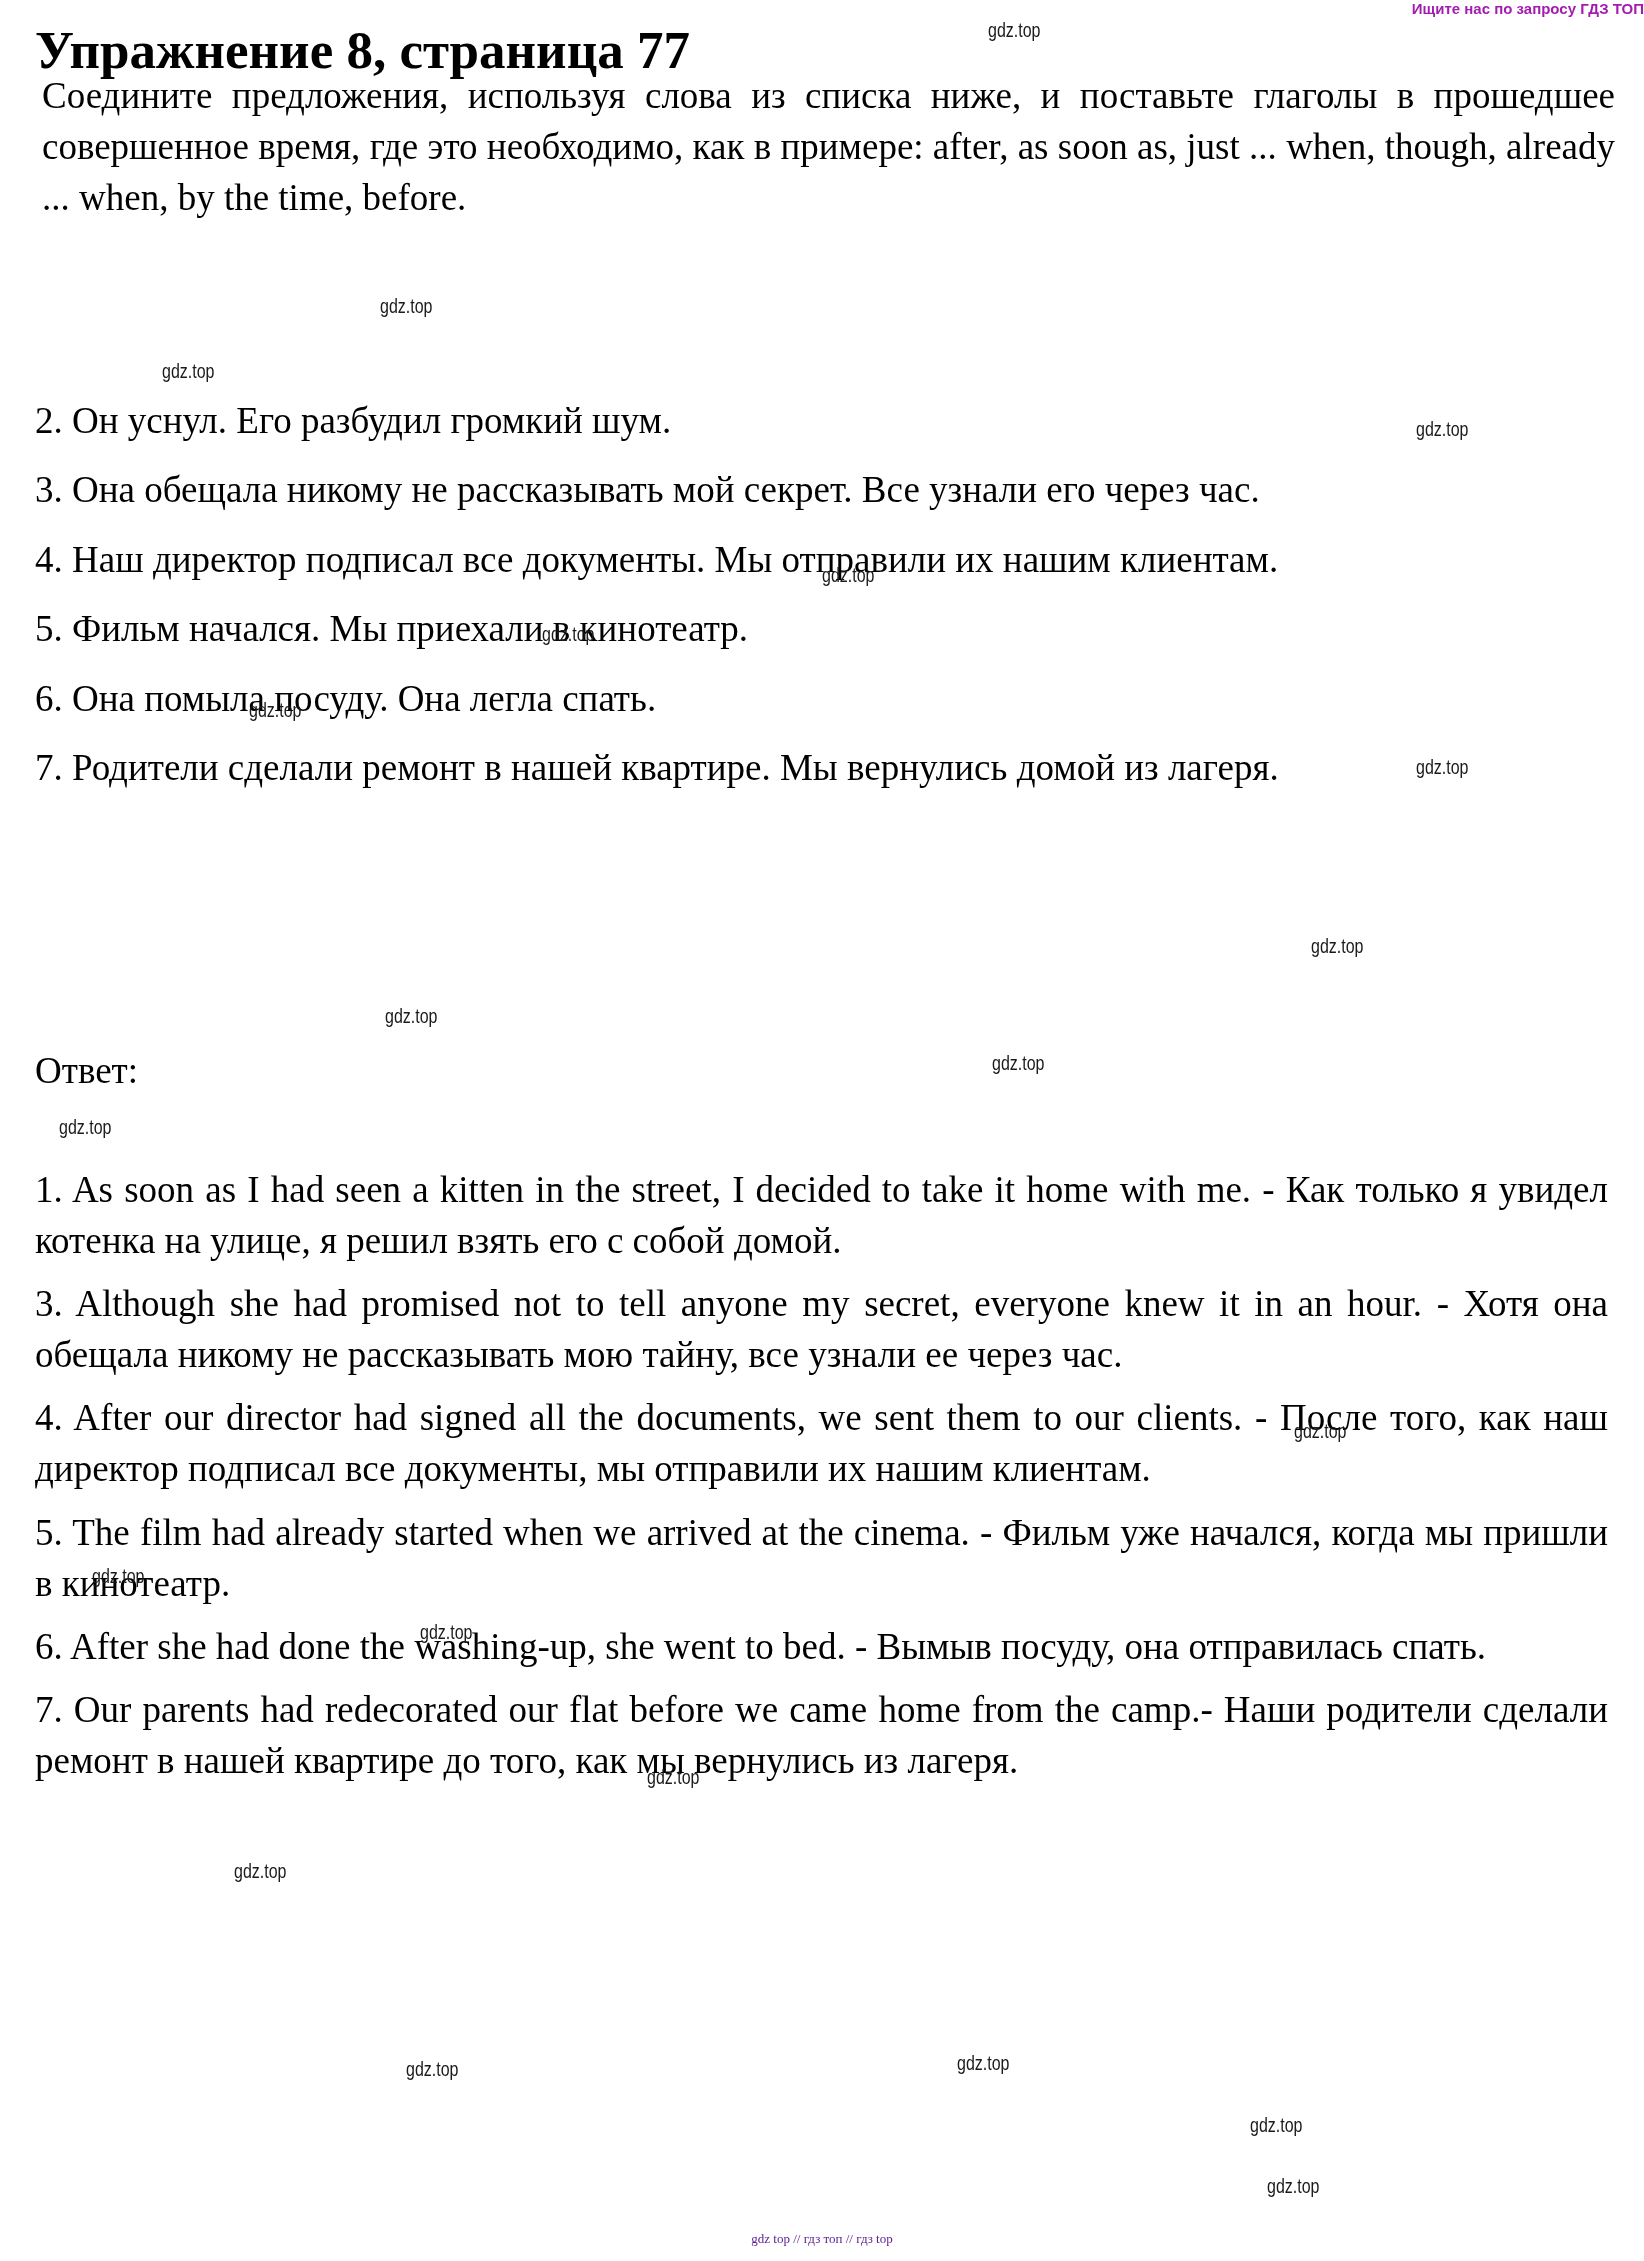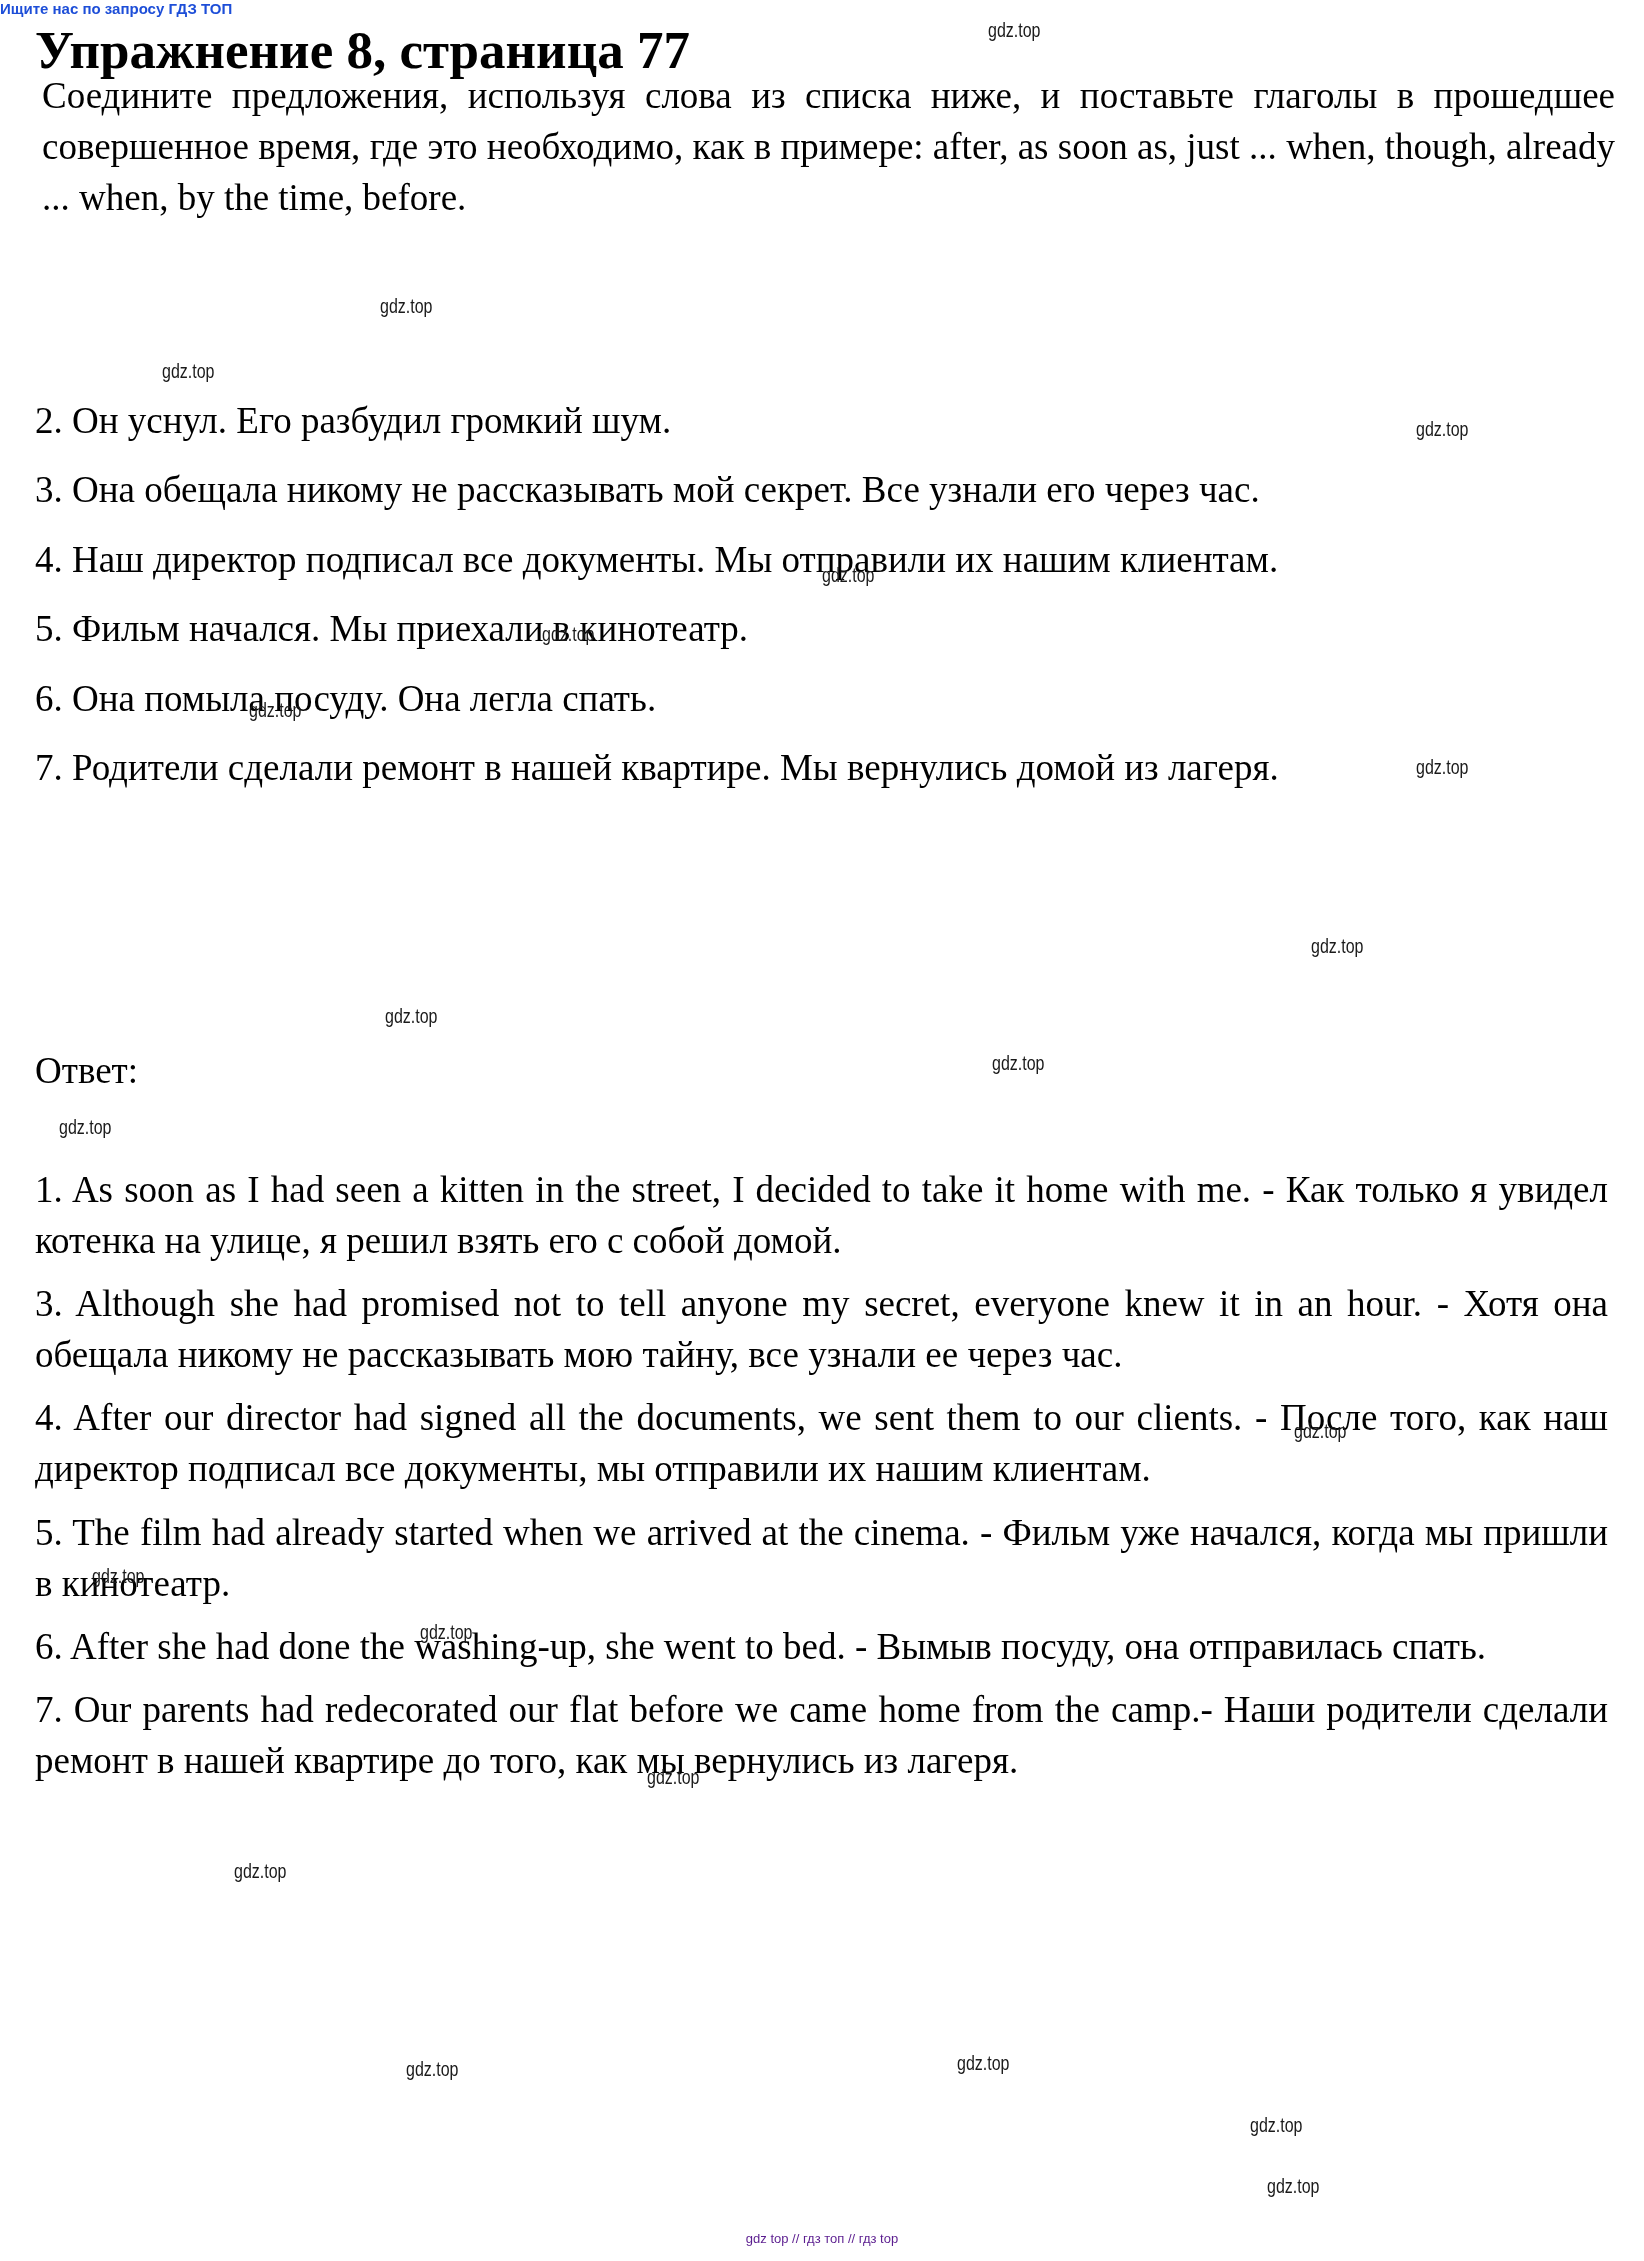--- a/index.html
+++ b/index.html
@@ -15,25 +15,25 @@
     font-family: "Liberation Serif", "DejaVu Serif", serif;
     color: #000000;
   }
 
   
   .promo-strip {
     position: absolute;
     top: 0px;
     left: 0;
     width: 1644px;
-    text-align: left;
+    text-align: right;
     font-family: "Liberation Sans", "DejaVu Sans", sans-serif;
     font-size: 15px;
     font-weight: 700;
-    color: #1d4ed8;
+    color: #a21caf;
     letter-spacing: 0px;
     white-space: nowrap;
   }
 
   
   .page {
     position: absolute;
     left: 35px;
     top: 0;
     width: 1578px;
@@ -111,21 +111,21 @@
     pointer-events: none;
   }
 
   
   .footer {
     position: absolute;
     top: 2231px;
     left: 0;
     width: 1644px;
     text-align: center;
-    font-family: Liberation Sans, sans-serif;
+    font-family: Liberation Serif, serif;
     font-size: 13px;
     color: #5b1d8f;
     white-space: nowrap;
   }
 </style>
 </head>
 <body>
 
 <div class="promo-strip">Ищите нас по запросу ГДЗ ТОП</div>
 

